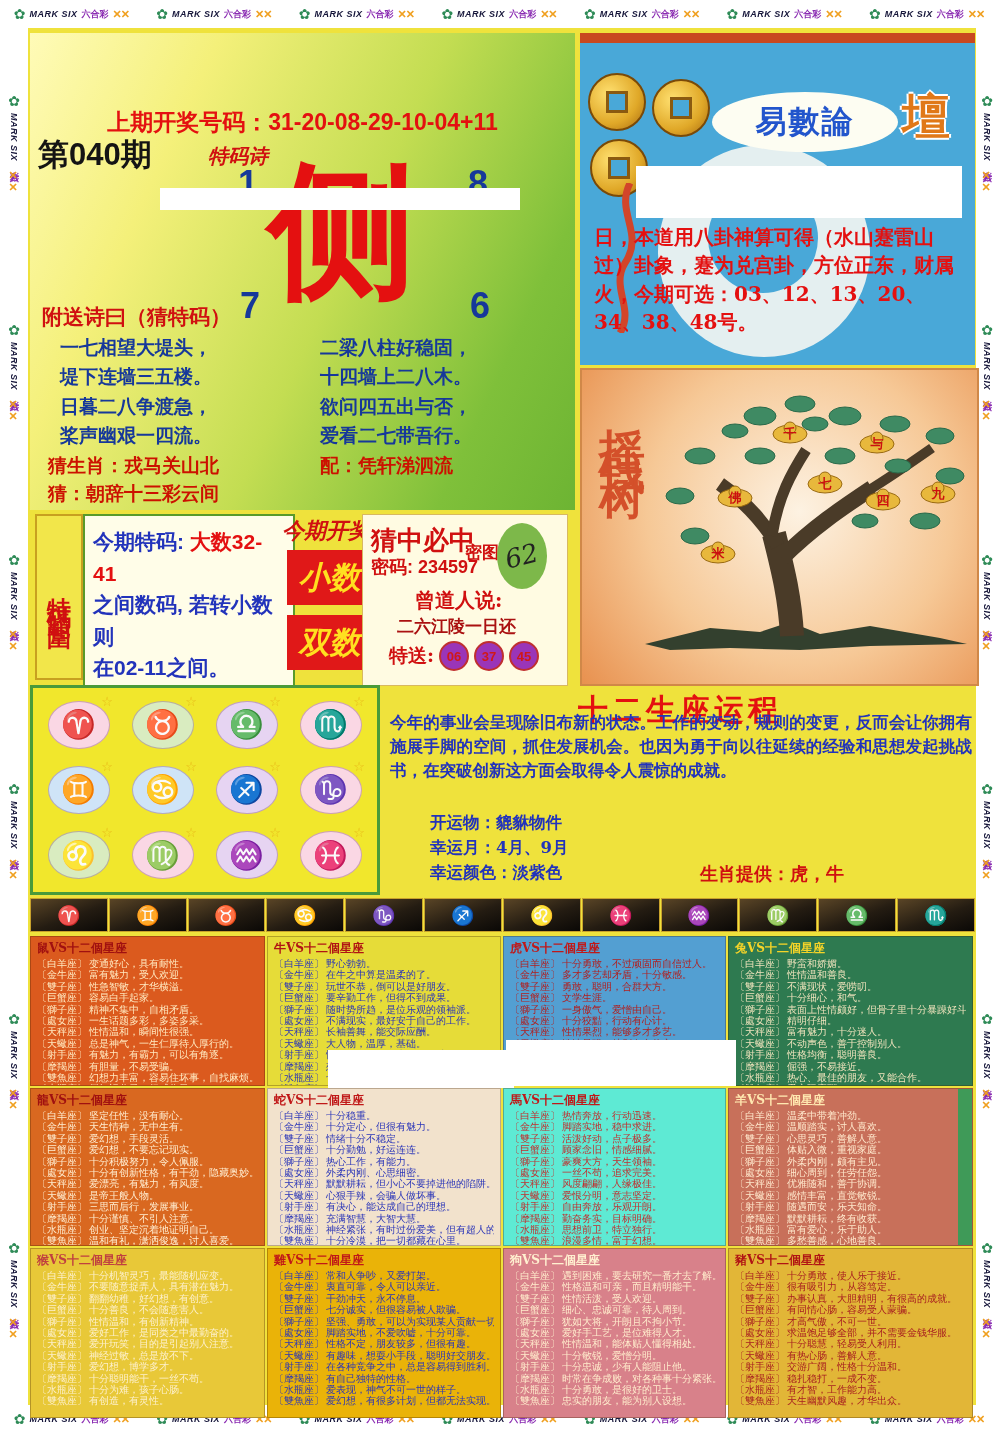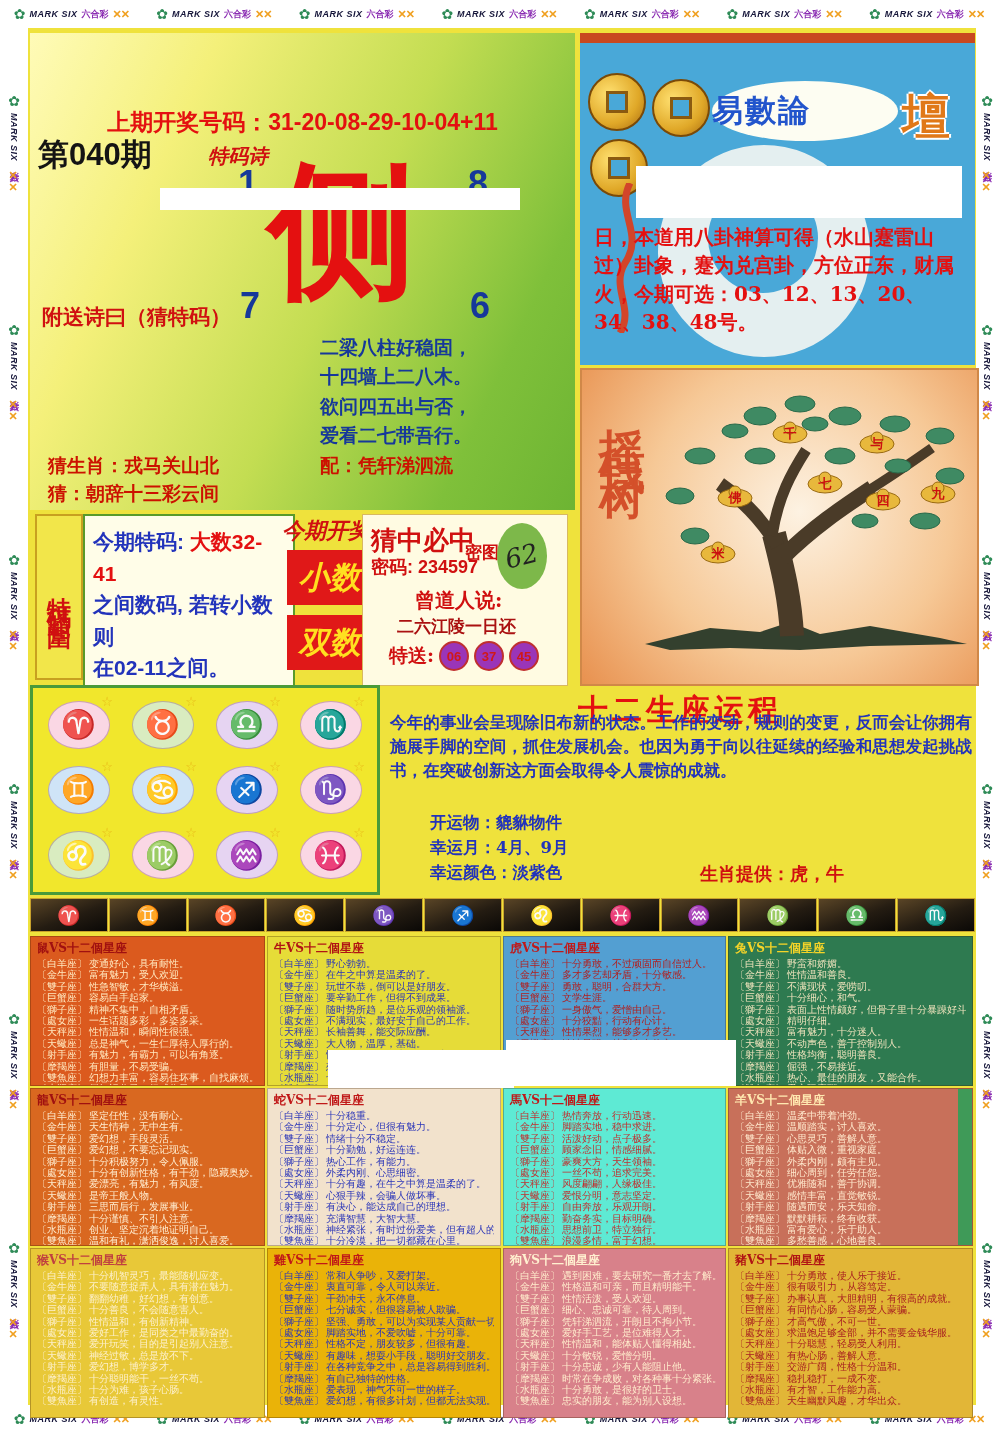--- a/index.html
+++ b/index.html
@@ -27,22 +27,22 @@
   .gnum{font-size:36px;font-weight:bold;color:#16389a}
   .gbig{left:238px;top:122px;font-size:148px;line-height:1;font-weight:bold;color:#e41010;font-family:"DejaVu Serif",serif}
   .ggift{left:12px;top:270px;font-size:21px;font-weight:bold;color:#d01010;font-family:"DejaVu Serif",serif}
   .gpoem{font-family:"DejaVu Serif",serif;font-weight:bold;font-size:19px;line-height:1.55;color:#16389a}
   .gred{color:#cc1100;font-weight:bold;font-size:19px;font-family:"DejaVu Serif",serif}
   
   .bluebox{left:580px;top:33px;width:395px;height:332px;background:#49a8d8}
   .btopbar{left:0;top:0;width:100%;height:10px;background:#c84820}
   .coin{width:54px;height:54px;border-radius:50%;background:radial-gradient(circle at 35% 35%,#ffe070,#e0a828 60%,#a86a10);border:2px solid #7a4a08;display:flex;align-items:center;justify-content:center}
   .coinhole{width:16px;height:16px;background:#49a8d8;border:3px solid #8a5a10}
-  .ovalwrap{left:132px;top:48px;width:186px;height:60px;background:#fdfdf2;border-radius:50%;
-     display:flex;align-items:center;}
+  .ovalwrap{left:132px;top:59px;width:186px;height:60px;background:#fdfdf2;border-radius:50%;
+     display:flex;align-items:center;justify-content:center}
   .ovaltext{font-size:31px;font-weight:bold;color:#2255cc;font-family:"DejaVu Serif",serif;letter-spacing:2px}
   .tanchar{left:322px;top:52px;font-size:48px;font-weight:bold;color:#e07818;font-family:"DejaVu Serif",serif;
      text-shadow:-2px 0 #fff,2px 0 #fff,0 -2px #fff,0 2px #fff}
   .taiji{left:78px;top:112px;width:212px;height:212px;border-radius:50%;background:#f2f5f2;opacity:.92}
   .taijiswirl{left:128px;top:150px;width:110px;height:110px;border-radius:50%;background:#49a8d8}
   .bpara{left:14px;top:190px;width:370px;font-size:20px;line-height:1.42;font-weight:bold;color:#e41010;
      font-family:"DejaVu Serif",serif}
   
   .treebox{left:580px;top:368px;width:395px;height:314px;border:2px solid #d08848;
      background:radial-gradient(circle at 55% 45%,#fdf2e2 0%,#f6c896 55%,#e8914f 100%)}
@@ -291,20 +291,27 @@
   <div class="abs greenbox">
     <div class="abs gprev">上期开奖号码：31-20-08-29-10-04+11</div>
     <div class="abs gissue">第040期</div>
     <div class="abs gissuesub">特码诗</div>
     <div class="abs gnum" style="left:208px;top:130px">1</div>
     <div class="abs gnum" style="left:438px;top:130px">8</div>
     <div class="abs gnum" style="left:210px;top:252px">7</div>
     <div class="abs gnum" style="left:440px;top:252px">6</div>
     <div class="abs gbig">侧</div>
     <div class="abs ggift">附送诗曰（猜特码）</div>
+    <div class="abs gpoem" style="left:30px;top:300px">
+
+    <div>一七相望大堤头，</div>
+        <div>堤下连墙三五楼。</div>
+        <div>日暮二八争渡急，</div>
+        <div>桨声幽艰一四流。</div>
+      </div>
     <div class="abs gpoem" style="left:290px;top:300px">
 
     <div>二梁八柱好稳固，</div>
         <div>十四墙上二八木。</div>
         <div>欲问四五出与否，</div>
         <div>爱看二七带吾行。</div>
       </div>
     <div class="abs gred" style="left:18px;top:420px">猜生肖：戎马关山北</div>
     <div class="abs gred" style="left:18px;top:448px">猜：朝辞十三彩云间</div>
     <div class="abs gred" style="left:290px;top:420px">配：凭轩涕泗流</div>
@@ -591,21 +598,21 @@
     </div>
     <div class="panel p-snake">
       <div class="p-head">蛇VS十二個星座</div>
       <div>
           <div class="p-row"><span class="p-sign">〔白羊座〕</span><span>十分稳重。</span></div>
           <div class="p-row"><span class="p-sign">〔金牛座〕</span><span>十分定心，但很有魅力。</span></div>
           <div class="p-row"><span class="p-sign">〔雙子座〕</span><span>情绪十分不稳定。</span></div>
           <div class="p-row"><span class="p-sign">〔巨蟹座〕</span><span>十分勤勉，好运连连。</span></div>
           <div class="p-row"><span class="p-sign">〔獅子座〕</span><span>热心工作，有能力。</span></div>
           <div class="p-row"><span class="p-sign">〔處女座〕</span><span>外柔内刚、心思细密。</span></div>
-          <div class="p-row"><span class="p-sign">〔天秤座〕</span><span>十分有趣，在牛之中算是温柔的了。</span></div>
+          <div class="p-row"><span class="p-sign">〔天秤座〕</span><span>默默耕耘，但小心不要掉进他的陷阱。</span></div>
           <div class="p-row"><span class="p-sign">〔天蠍座〕</span><span>心狠手辣，会骗人做坏事。</span></div>
           <div class="p-row"><span class="p-sign">〔射手座〕</span><span>有决心，能达成自己的理想。</span></div>
           <div class="p-row"><span class="p-sign">〔摩羯座〕</span><span>充满智慧，大智大慧。</span></div>
           <div class="p-row"><span class="p-sign">〔水瓶座〕</span><span>神经紧张，有时过份爱美，但有超人的洞察力。</span></div>
           <div class="p-row"><span class="p-sign">〔雙魚座〕</span><span>十分冷漠，把一切都藏在心里。</span></div>
         </div>
     </div>
     <div class="panel p-horse">
       <div class="p-head">馬VS十二個星座</div>
       <div>
@@ -675,21 +682,21 @@
           <div class="p-row"><span class="p-sign">〔雙魚座〕</span><span>爱幻想，有很多计划，但都无法实现。</span></div>
         </div>
     </div>
     <div class="panel p-dog">
       <div class="p-head">狗VS十二個星座</div>
       <div>
           <div class="p-row"><span class="p-sign">〔白羊座〕</span><span>遇到困难，要去研究一番才去了解。</span></div>
           <div class="p-row"><span class="p-sign">〔金牛座〕</span><span>性格温和可亲，而且精明能干。</span></div>
           <div class="p-row"><span class="p-sign">〔雙子座〕</span><span>性情活泼，受人欢迎。</span></div>
           <div class="p-row"><span class="p-sign">〔巨蟹座〕</span><span>细心、忠诚可靠，待人周到。</span></div>
-          <div class="p-row"><span class="p-sign">〔獅子座〕</span><span>凭轩涕泗流，开朗且不拘小节。</span></div>
+          <div class="p-row"><span class="p-sign">〔獅子座〕</span><span>犹如大将，开朗且不拘小节。</span></div>
           <div class="p-row"><span class="p-sign">〔處女座〕</span><span>爱好手工艺，是位难得人才。</span></div>
           <div class="p-row"><span class="p-sign">〔天秤座〕</span><span>性情温和，能体贴人懂得相处。</span></div>
           <div class="p-row"><span class="p-sign">〔天蠍座〕</span><span>十分敏锐，爱憎分明。</span></div>
           <div class="p-row"><span class="p-sign">〔射手座〕</span><span>十分忠诚，少有人能阻止他。</span></div>
           <div class="p-row"><span class="p-sign">〔摩羯座〕</span><span>时常在争成败，对各种事十分紧张。</span></div>
           <div class="p-row"><span class="p-sign">〔水瓶座〕</span><span>十分勇敢，是很好的卫士。</span></div>
           <div class="p-row"><span class="p-sign">〔雙魚座〕</span><span>忠实的朋友，能为别人设想。</span></div>
         </div>
     </div>
     <div class="panel p-pig">

